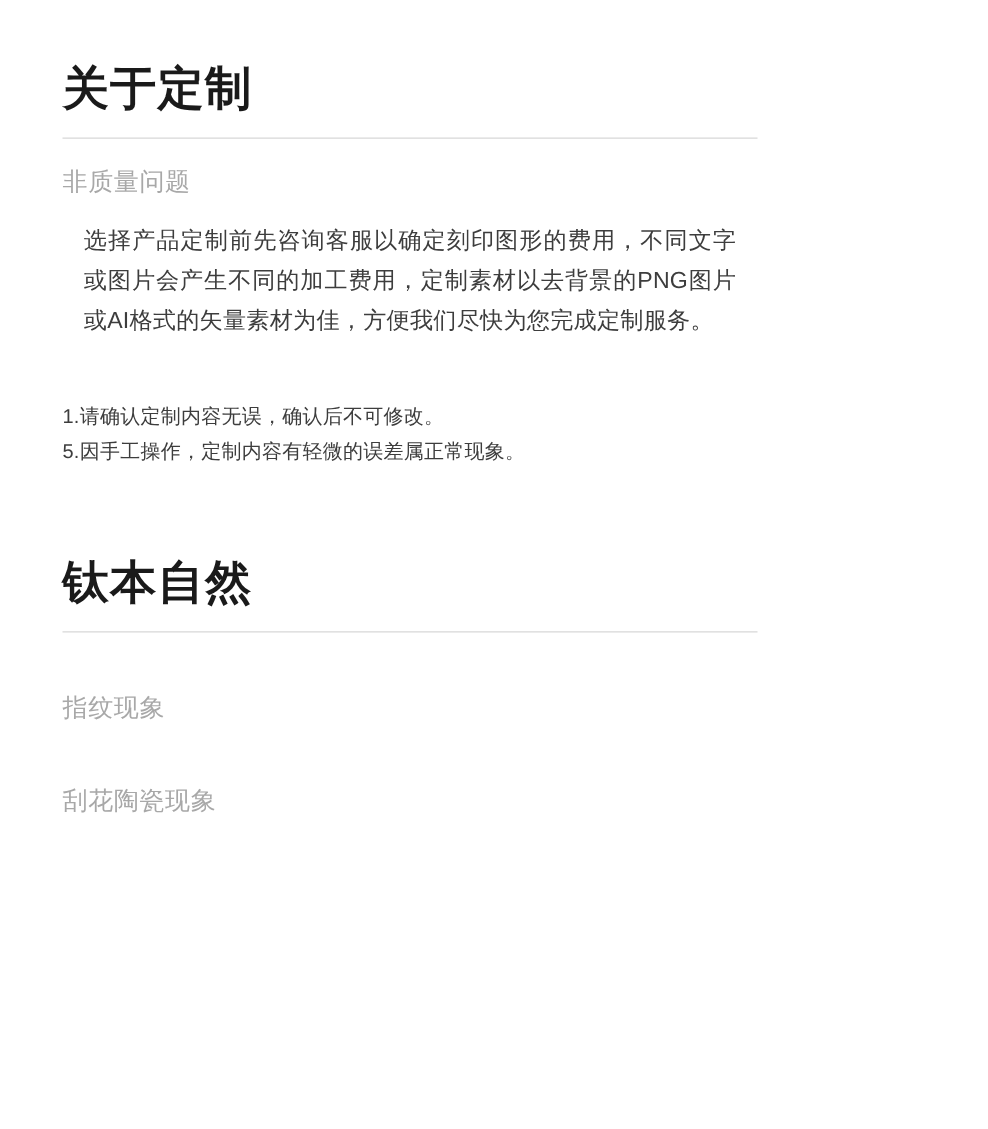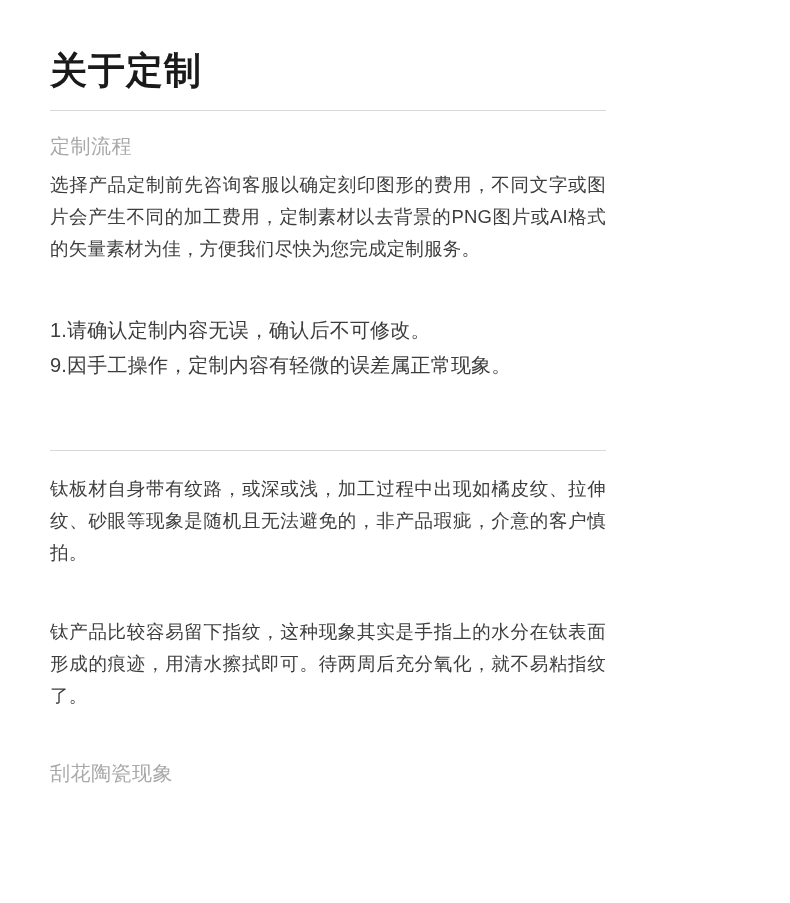--- a/index.html
+++ b/index.html
@@ -47,25 +47,25 @@
     font-weight: normal;
     letter-spacing: 0.5px;
     margin: 0 0 10px 0;
     line-height: 1.3;
   }
   .body-text {
     font-size: 18.5px;
     color: #3d3d3d;
     line-height: 1.72;
     letter-spacing: 0.2px;
-    margin: 0;
+    margin: 17px;
     text-align: justify;
   }
   .list-line {
-    font-size: 20px;
+    font-size: 16px;
     color: #3d3d3d;
     line-height: 1.78;
     letter-spacing: 0.2px;
     margin: 0;
   }
   .gap-big {
     height: 44px;
   }
   .gap-mid {
     height: 26px;
@@ -74,45 +74,45 @@
 </head>
 <body>
 
 <div class="page">
 
   <div class="section">
     <h1 class="section-title">关于定制</h1>
     <div class="divider"></div>
 
     <div class="sub-block">
-      <h2 class="sub-title">定制流程</h2>
+      <h2 class="sub-title">非质量问题</h2>
       <p class="body-text">选择产品定制前先咨询客服以确定刻印图形的费用，不同文字或图片会产生不同的加工费用，定制素材以去背景的PNG图片或AI格式的矢量素材为佳，方便我们尽快为您完成定制服务。</p>
     </div>
 
     <div class="gap-mid"></div>
 
     <div class="sub-block">
       <p class="list-line">1.请确认定制内容无误，确认后不可修改。</p>
-      <p class="list-line">9.因手工操作，定制内容有轻微的误差属正常现象。</p>
+      <p class="list-line">5.因手工操作，定制内容有轻微的误差属正常现象。</p>
     </div>
   </div>
 
   <div class="gap-big"></div>
 
   <div class="section">
+    <h1 class="section-title">钛本自然</h1>
     <div class="divider"></div>
 
     <div class="sub-block">
-      <p class="body-text">钛板材自身带有纹路，或深或浅，加工过程中出现如橘皮纹、拉伸纹、砂眼等现象是随机且无法避免的，非产品瑕疵，介意的客户慎拍。</p>
     </div>
 
     <div class="gap-mid"></div>
 
     <div class="sub-block">
-      <p class="body-text">钛产品比较容易留下指纹，这种现象其实是手指上的水分在钛表面形成的痕迹，用清水擦拭即可。待两周后充分氧化，就不易粘指纹了。</p>
+      <h2 class="sub-title">指纹现象</h2>
     </div>
 
     <div class="gap-mid"></div>
 
     <div class="sub-block">
       <h2 class="sub-title">刮花陶瓷现象</h2>
 
     </div>
   </div>
 

